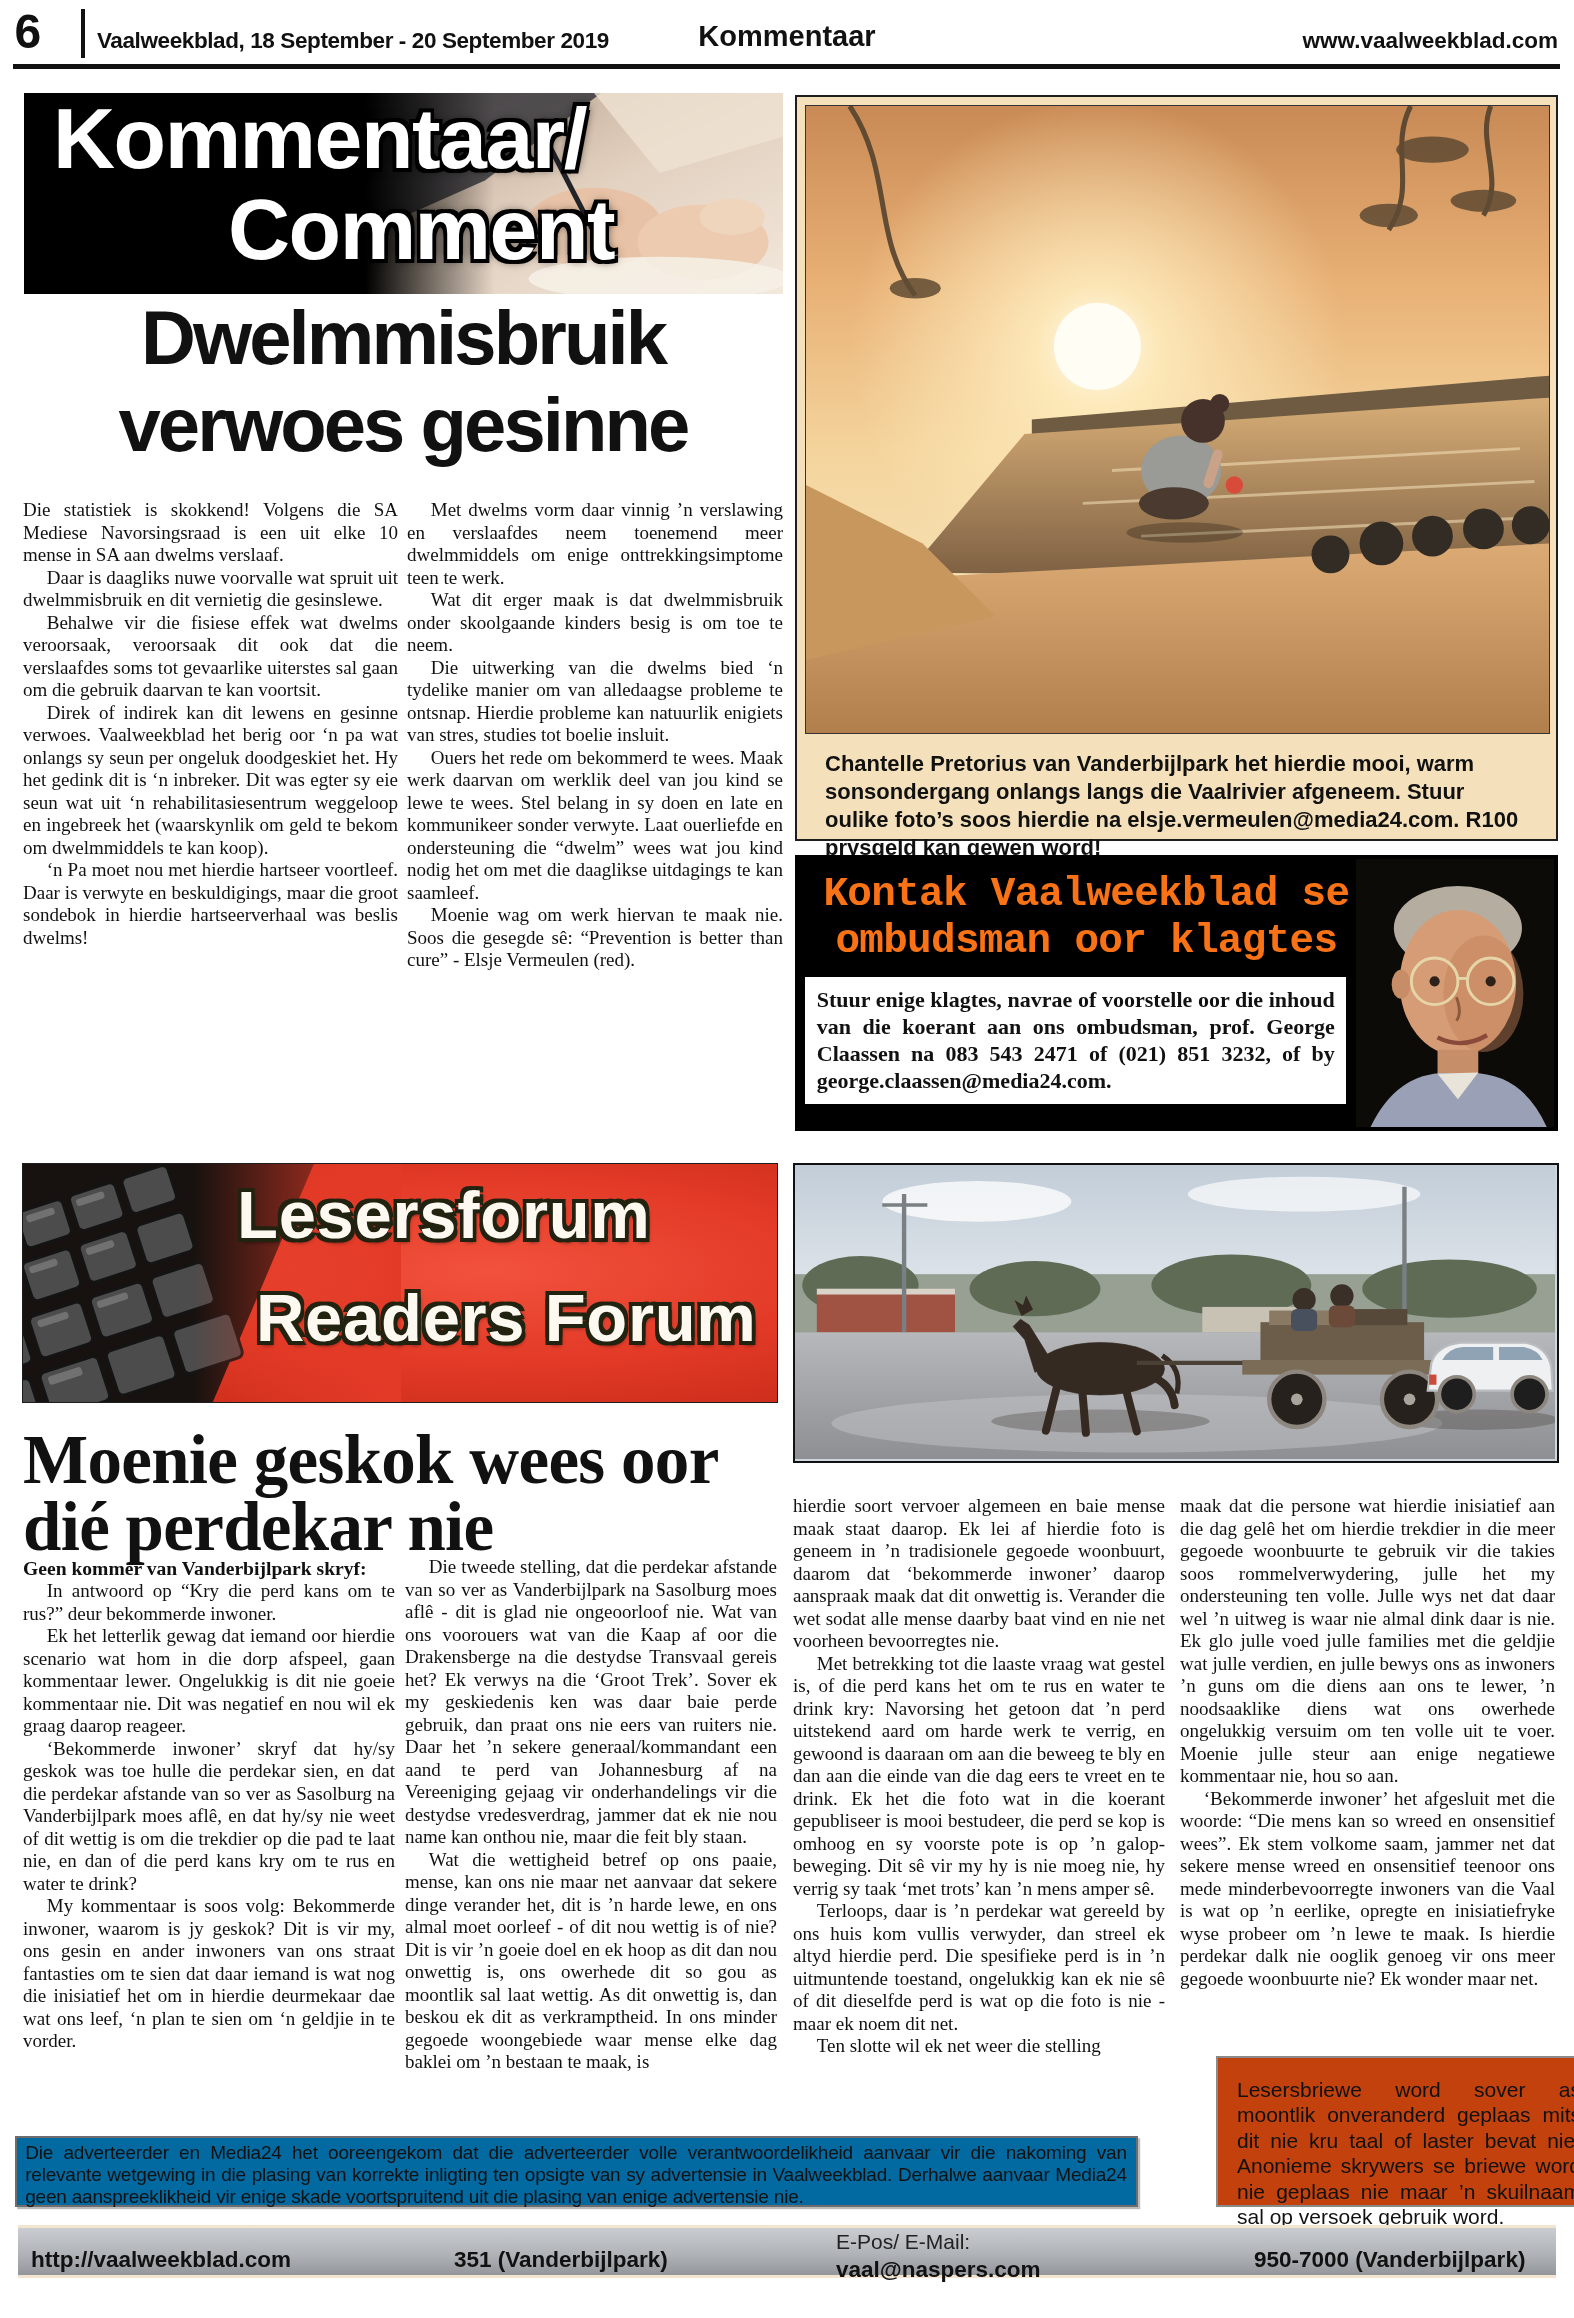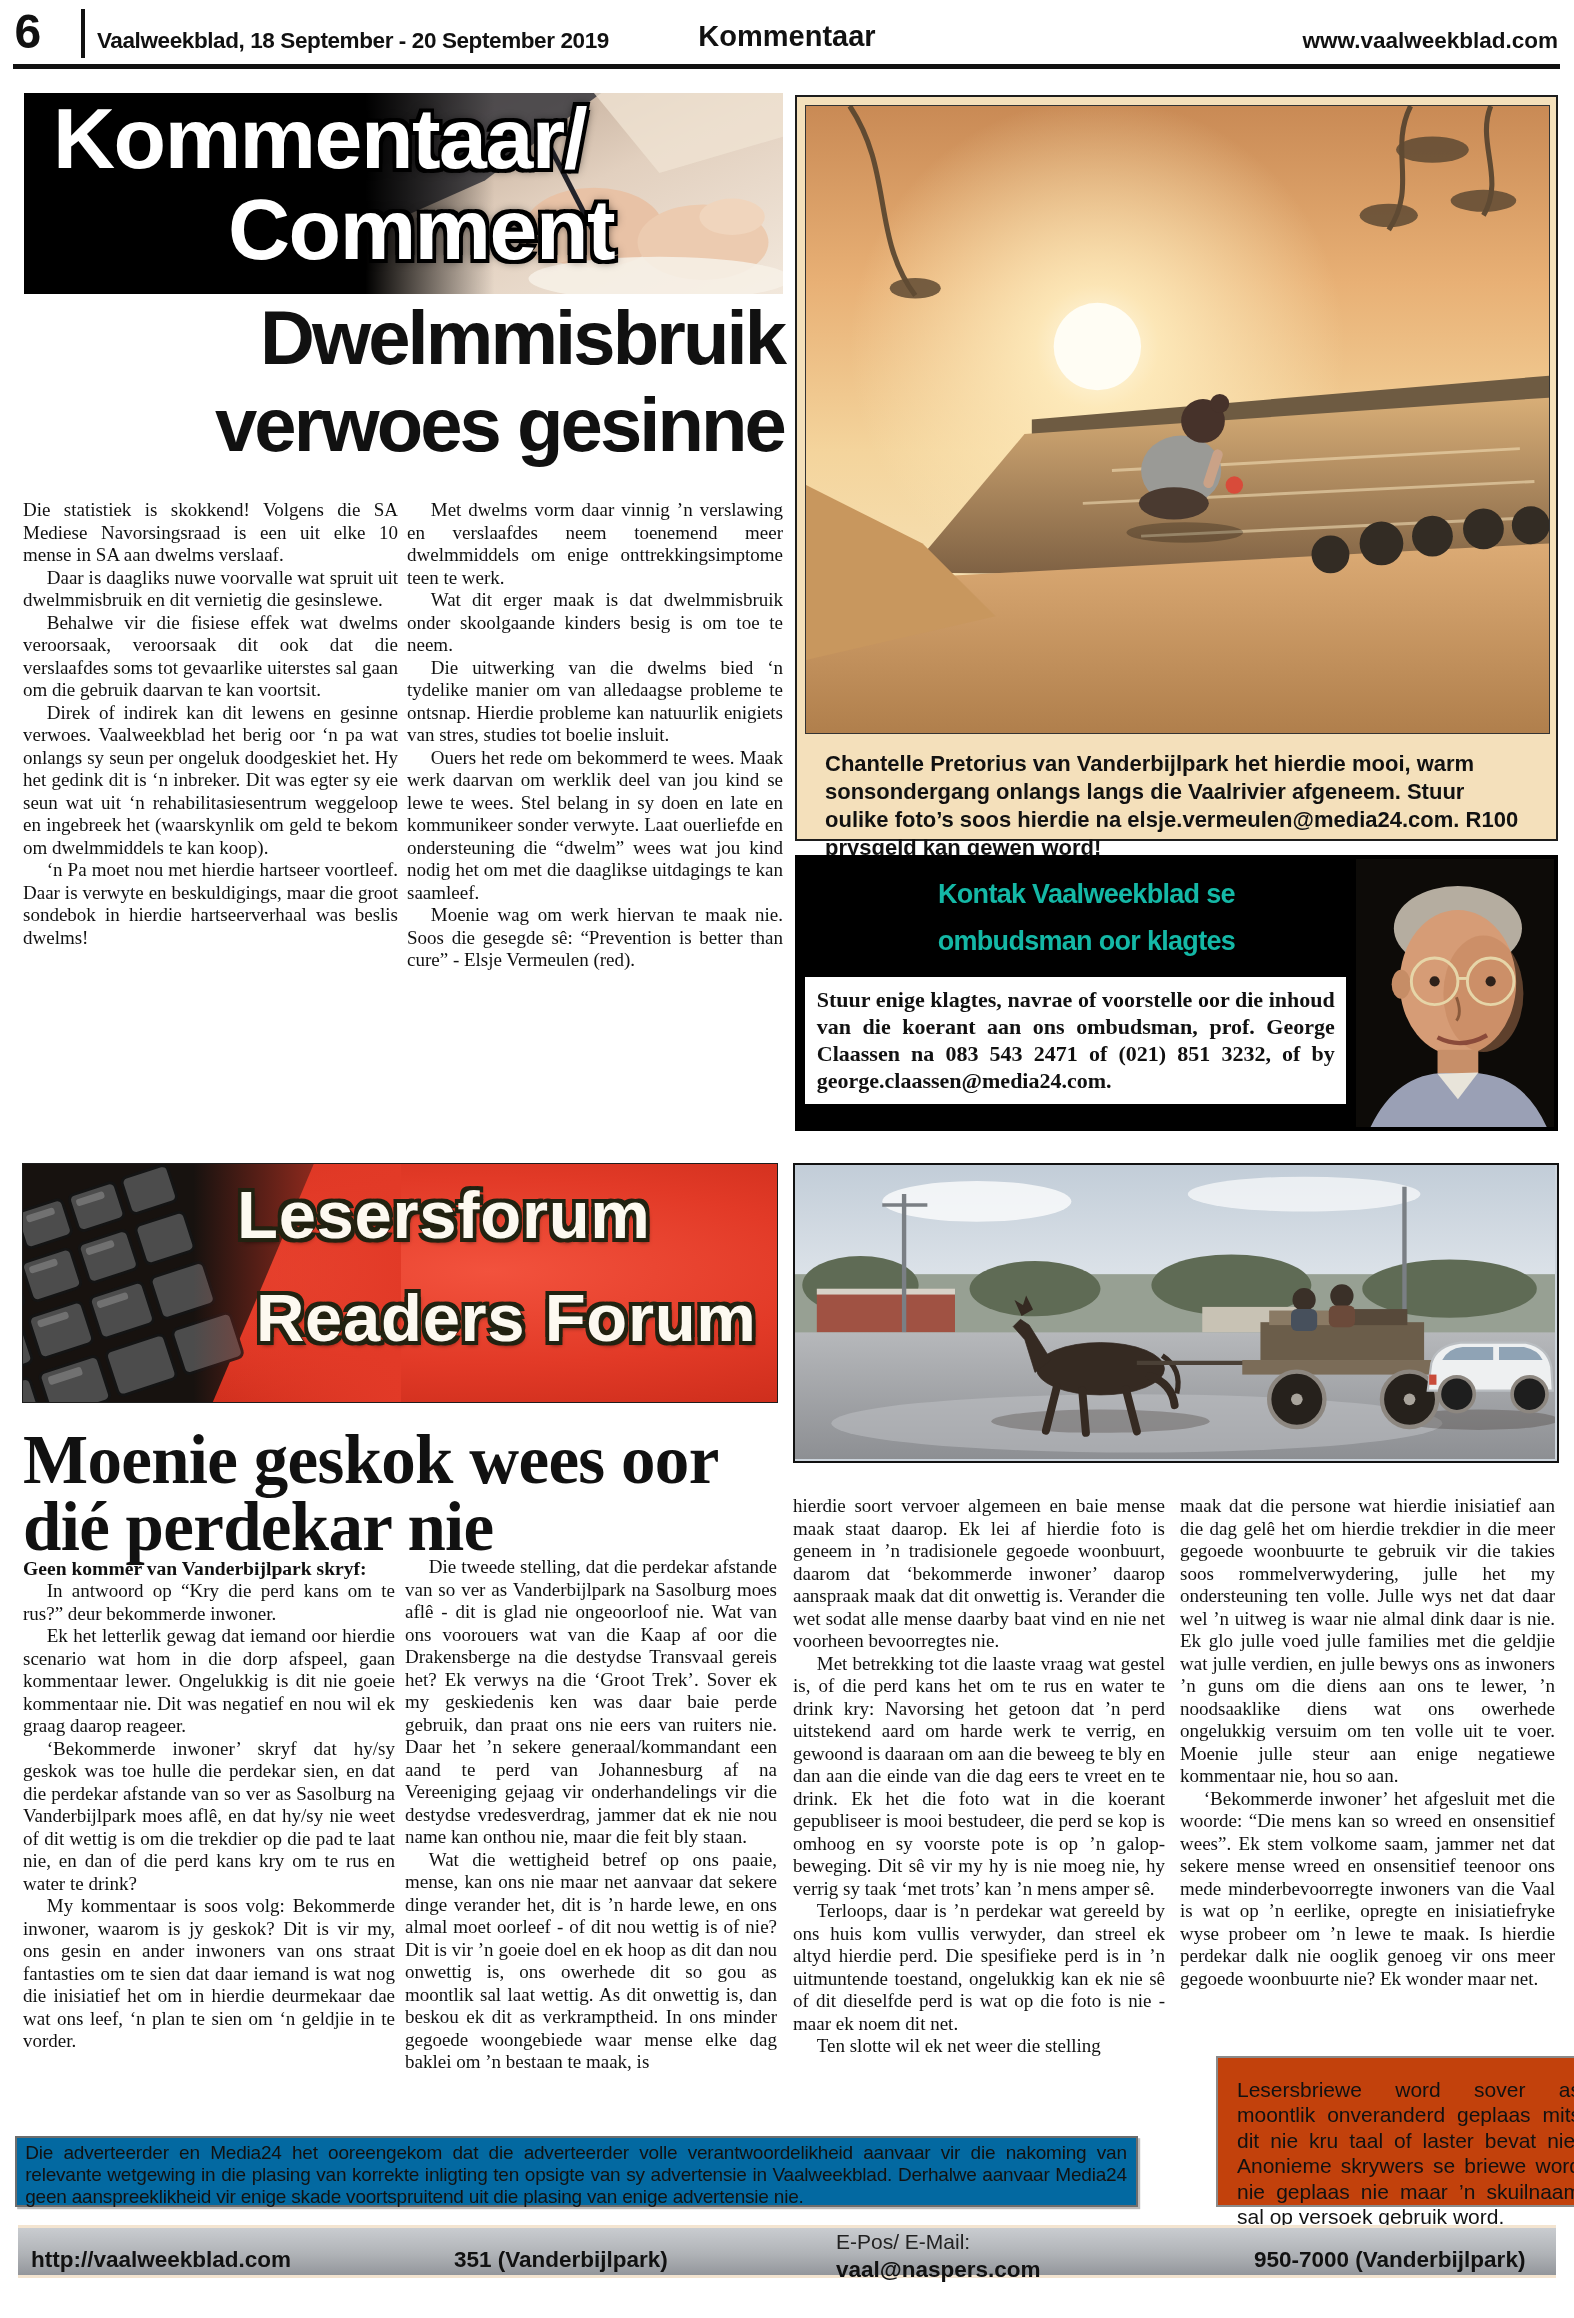--- a/index.html
+++ b/index.html
@@ -24,41 +24,41 @@
   .banner-photo{position:absolute;right:0;top:0;width:429px;height:201px;}
   .banner-fade{position:absolute;left:0;top:0;width:100%;height:100%;
                background:linear-gradient(90deg,#000 0%,#000 45%,rgba(0,0,0,0) 62%);}
   .banner-text{position:absolute;font-family:"Liberation Sans",sans-serif;font-weight:bold;
                color:#fff;letter-spacing:-1.5px;
                text-shadow:-3.6px -3.6px 0 #000,3.6px -3.6px 0 #000,-3.6px 3.6px 0 #000,3.6px 3.6px 0 #000,0 0 10.2px #000;}
   .banner-l1{left:29px;top:-4.4px;font-size:86px;}
   .banner-l2{left:204px;top:87px;font-size:86px;}
 
   
-  .ed-headline{position:absolute;left:22px;top:294px;width:762px;text-align:right;
+  .ed-headline{position:absolute;left:22px;top:294px;width:762px;text-align:center;
                font-family:"Liberation Sans",sans-serif;font-weight:bold;font-size:76px;
                line-height:87px;letter-spacing:-2.9px;}
   .body-col{position:absolute;font-size:19px;line-height:22.5px;text-align:justify;}
   .body-col p{margin:0;}
   .body-col p.ind{text-indent:1.25em;}
   .ed-col1{left:23px;top:499px;width:375px;}
   .ed-col2{left:407px;top:499px;width:376px;}
   .byline{font-weight:bold;font-size:19.6px;line-height:23px;text-align:left;}
 
   
   .photo-box{position:absolute;left:795px;top:95px;width:763px;height:746px;
              background:#f4e0bb;border:2.2px solid #1d1d1d;box-sizing:border-box;}
   .sunset{position:absolute;left:8px;top:8px;width:743px;height:627px;border:0.7px solid #333;}
   .photo-caption{position:absolute;left:28px;top:653px;width:702px;
              font-family:"Liberation Sans",sans-serif;font-weight:bold;font-size:22px;line-height:28px;}
 
   
   .ombud-box{position:absolute;left:795px;top:855px;width:763px;height:276px;background:#000;}
-  .ombud-heading{position:absolute;left:20.4px;top:16px;width:542px;color:#14b8a6;
-             font-family:Liberation Sans, sans-serif;font-weight:bold;font-size:27px;line-height:47px;
+  .ombud-heading{position:absolute;left:20.4px;top:16px;width:542px;color:#f97316;
+             font-family:Liberation Mono, monospace;font-weight:bold;font-size:41px;line-height:47px;
              text-align:center;letter-spacing:-0.7px;}
   .ombud-text{position:absolute;left:10.2px;top:122px;width:518px;background:#fff;
              padding:8.7px 11.6px 10.2px 11.6px;font-family:"Liberation Serif",serif;font-weight:bold;
              font-size:22px;line-height:27px;text-align:justify;}
   .ombud-portrait{position:absolute;right:4.4px;top:4.4px;width:198px;height:268px;}
 
   
   .forum-banner{position:absolute;left:22px;top:1163px;width:756px;height:240px;overflow:hidden;
              background:radial-gradient(ellipse at 62% 45%, #f2523d 0%, #e23a27 50%, #c42817 100%);
              border:1.5px solid #1d1d1d;box-sizing:border-box;}

